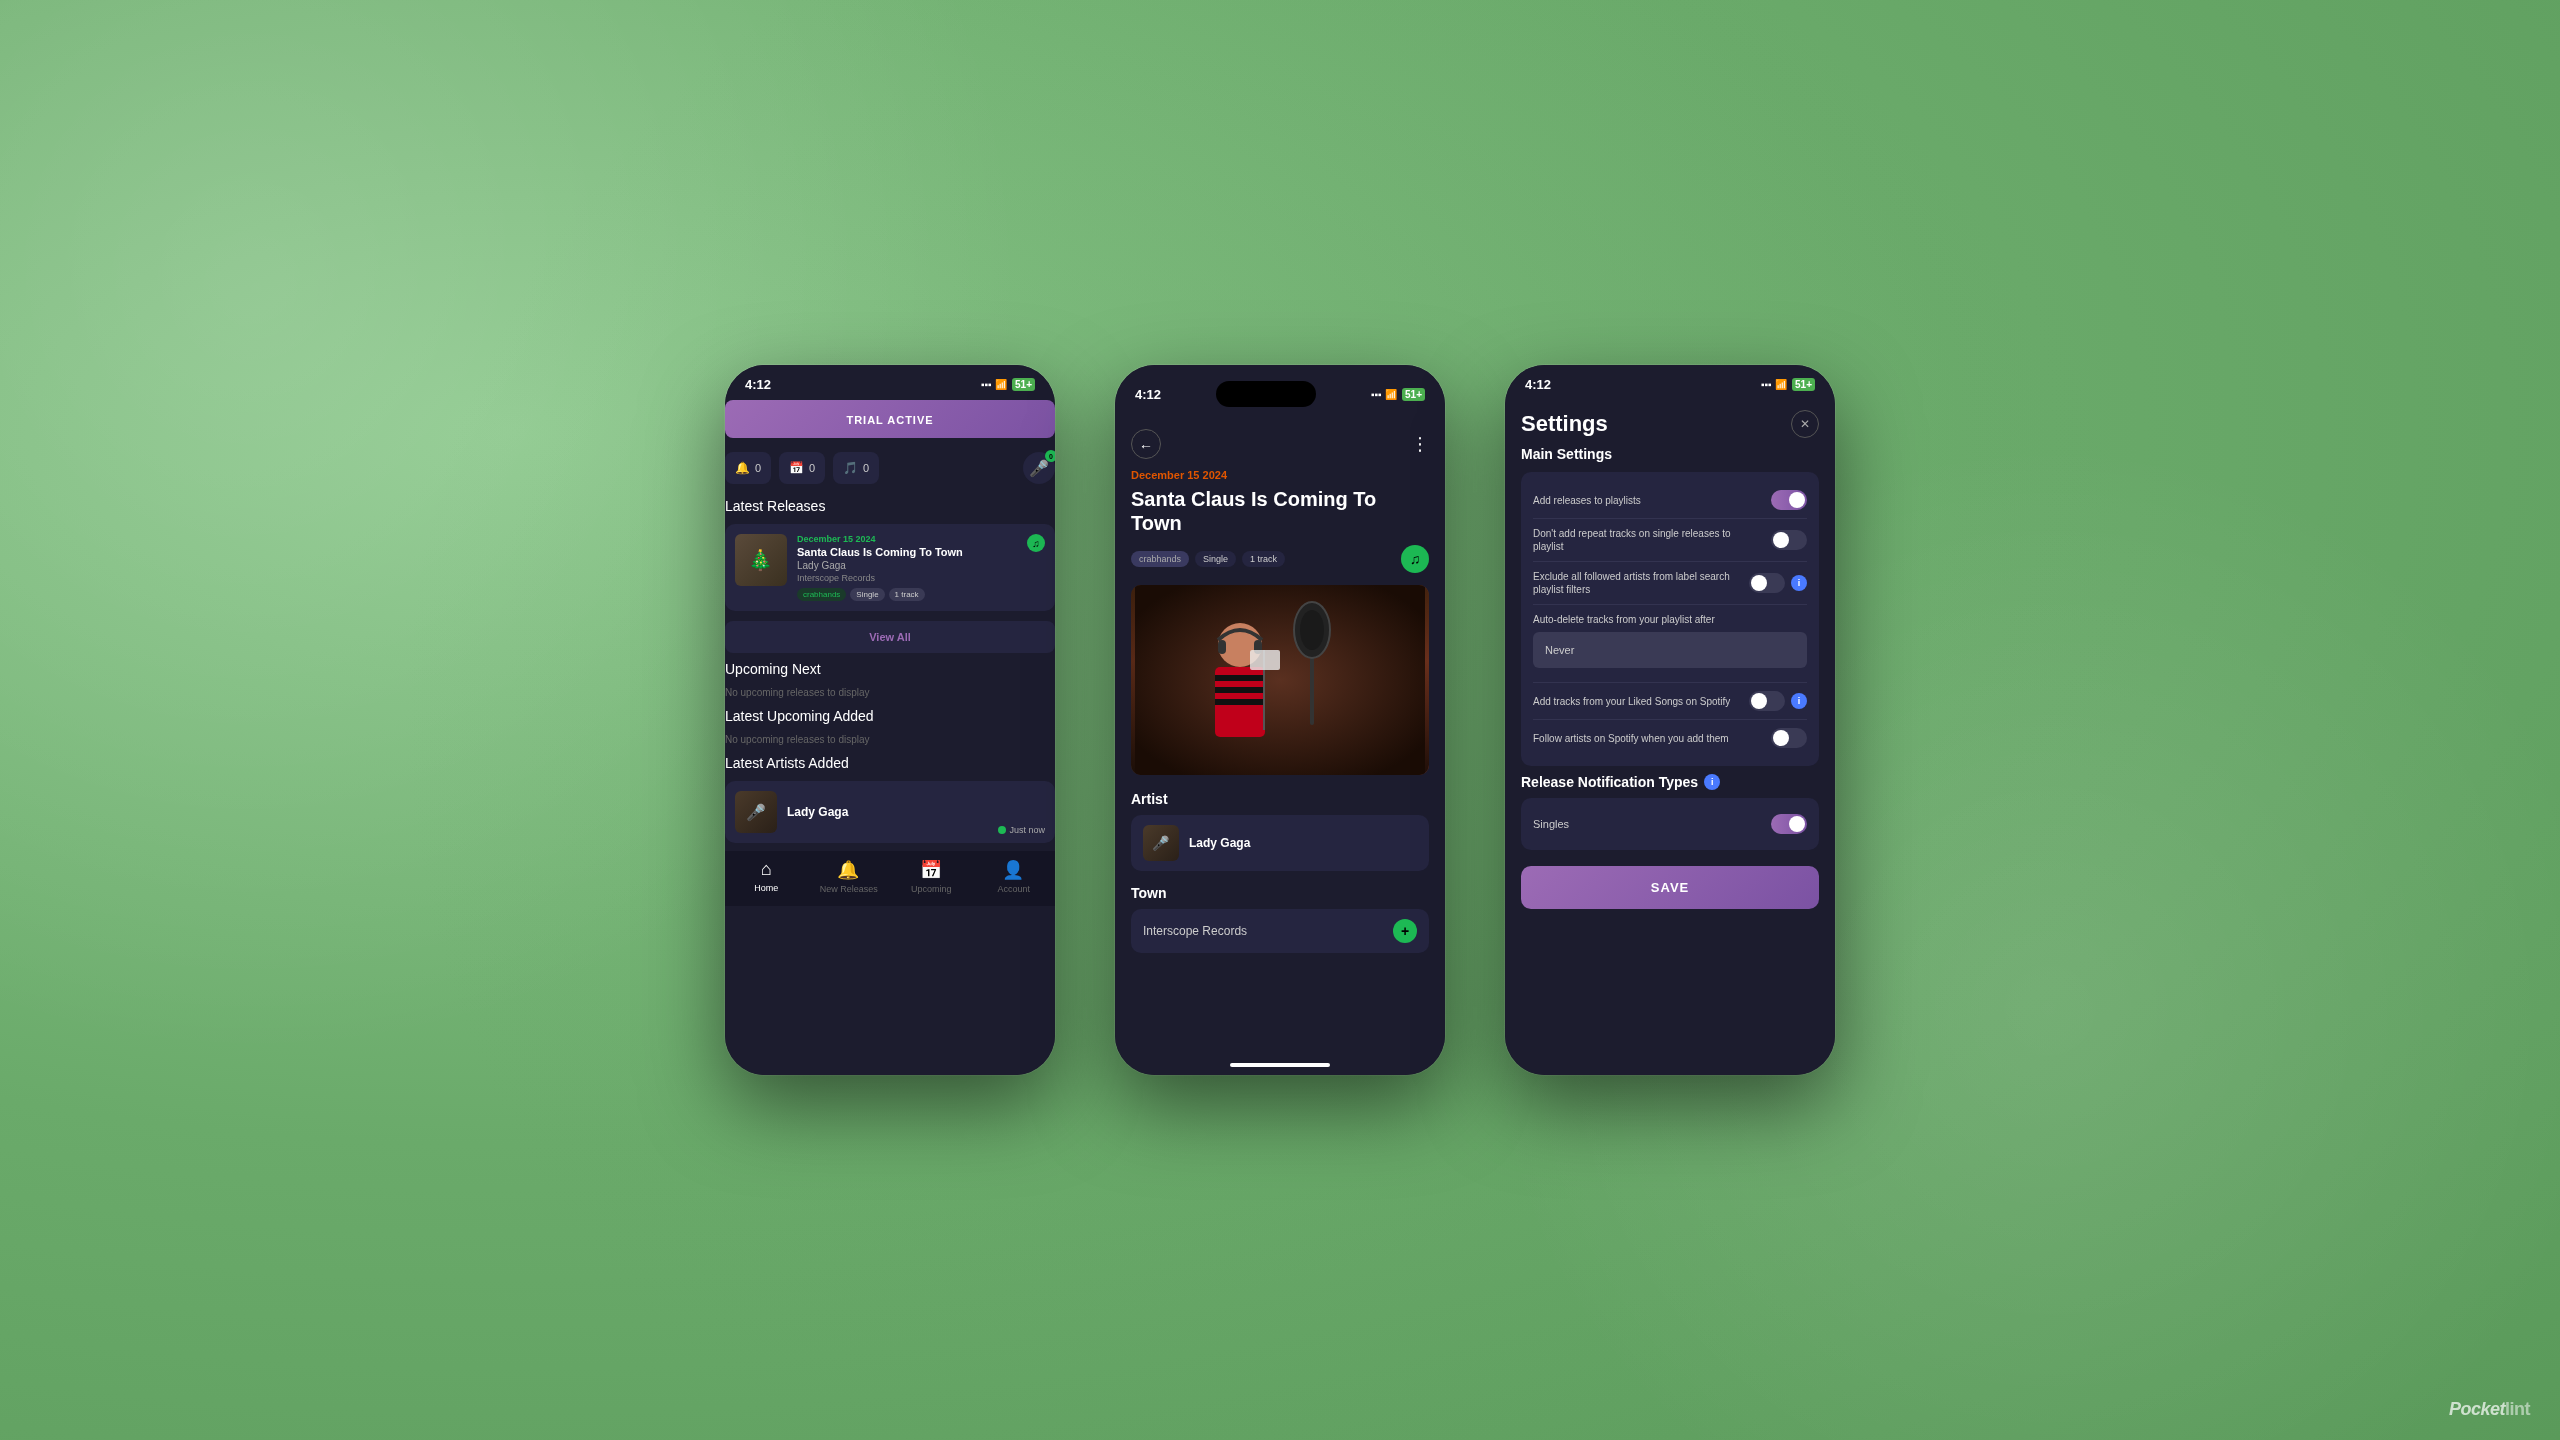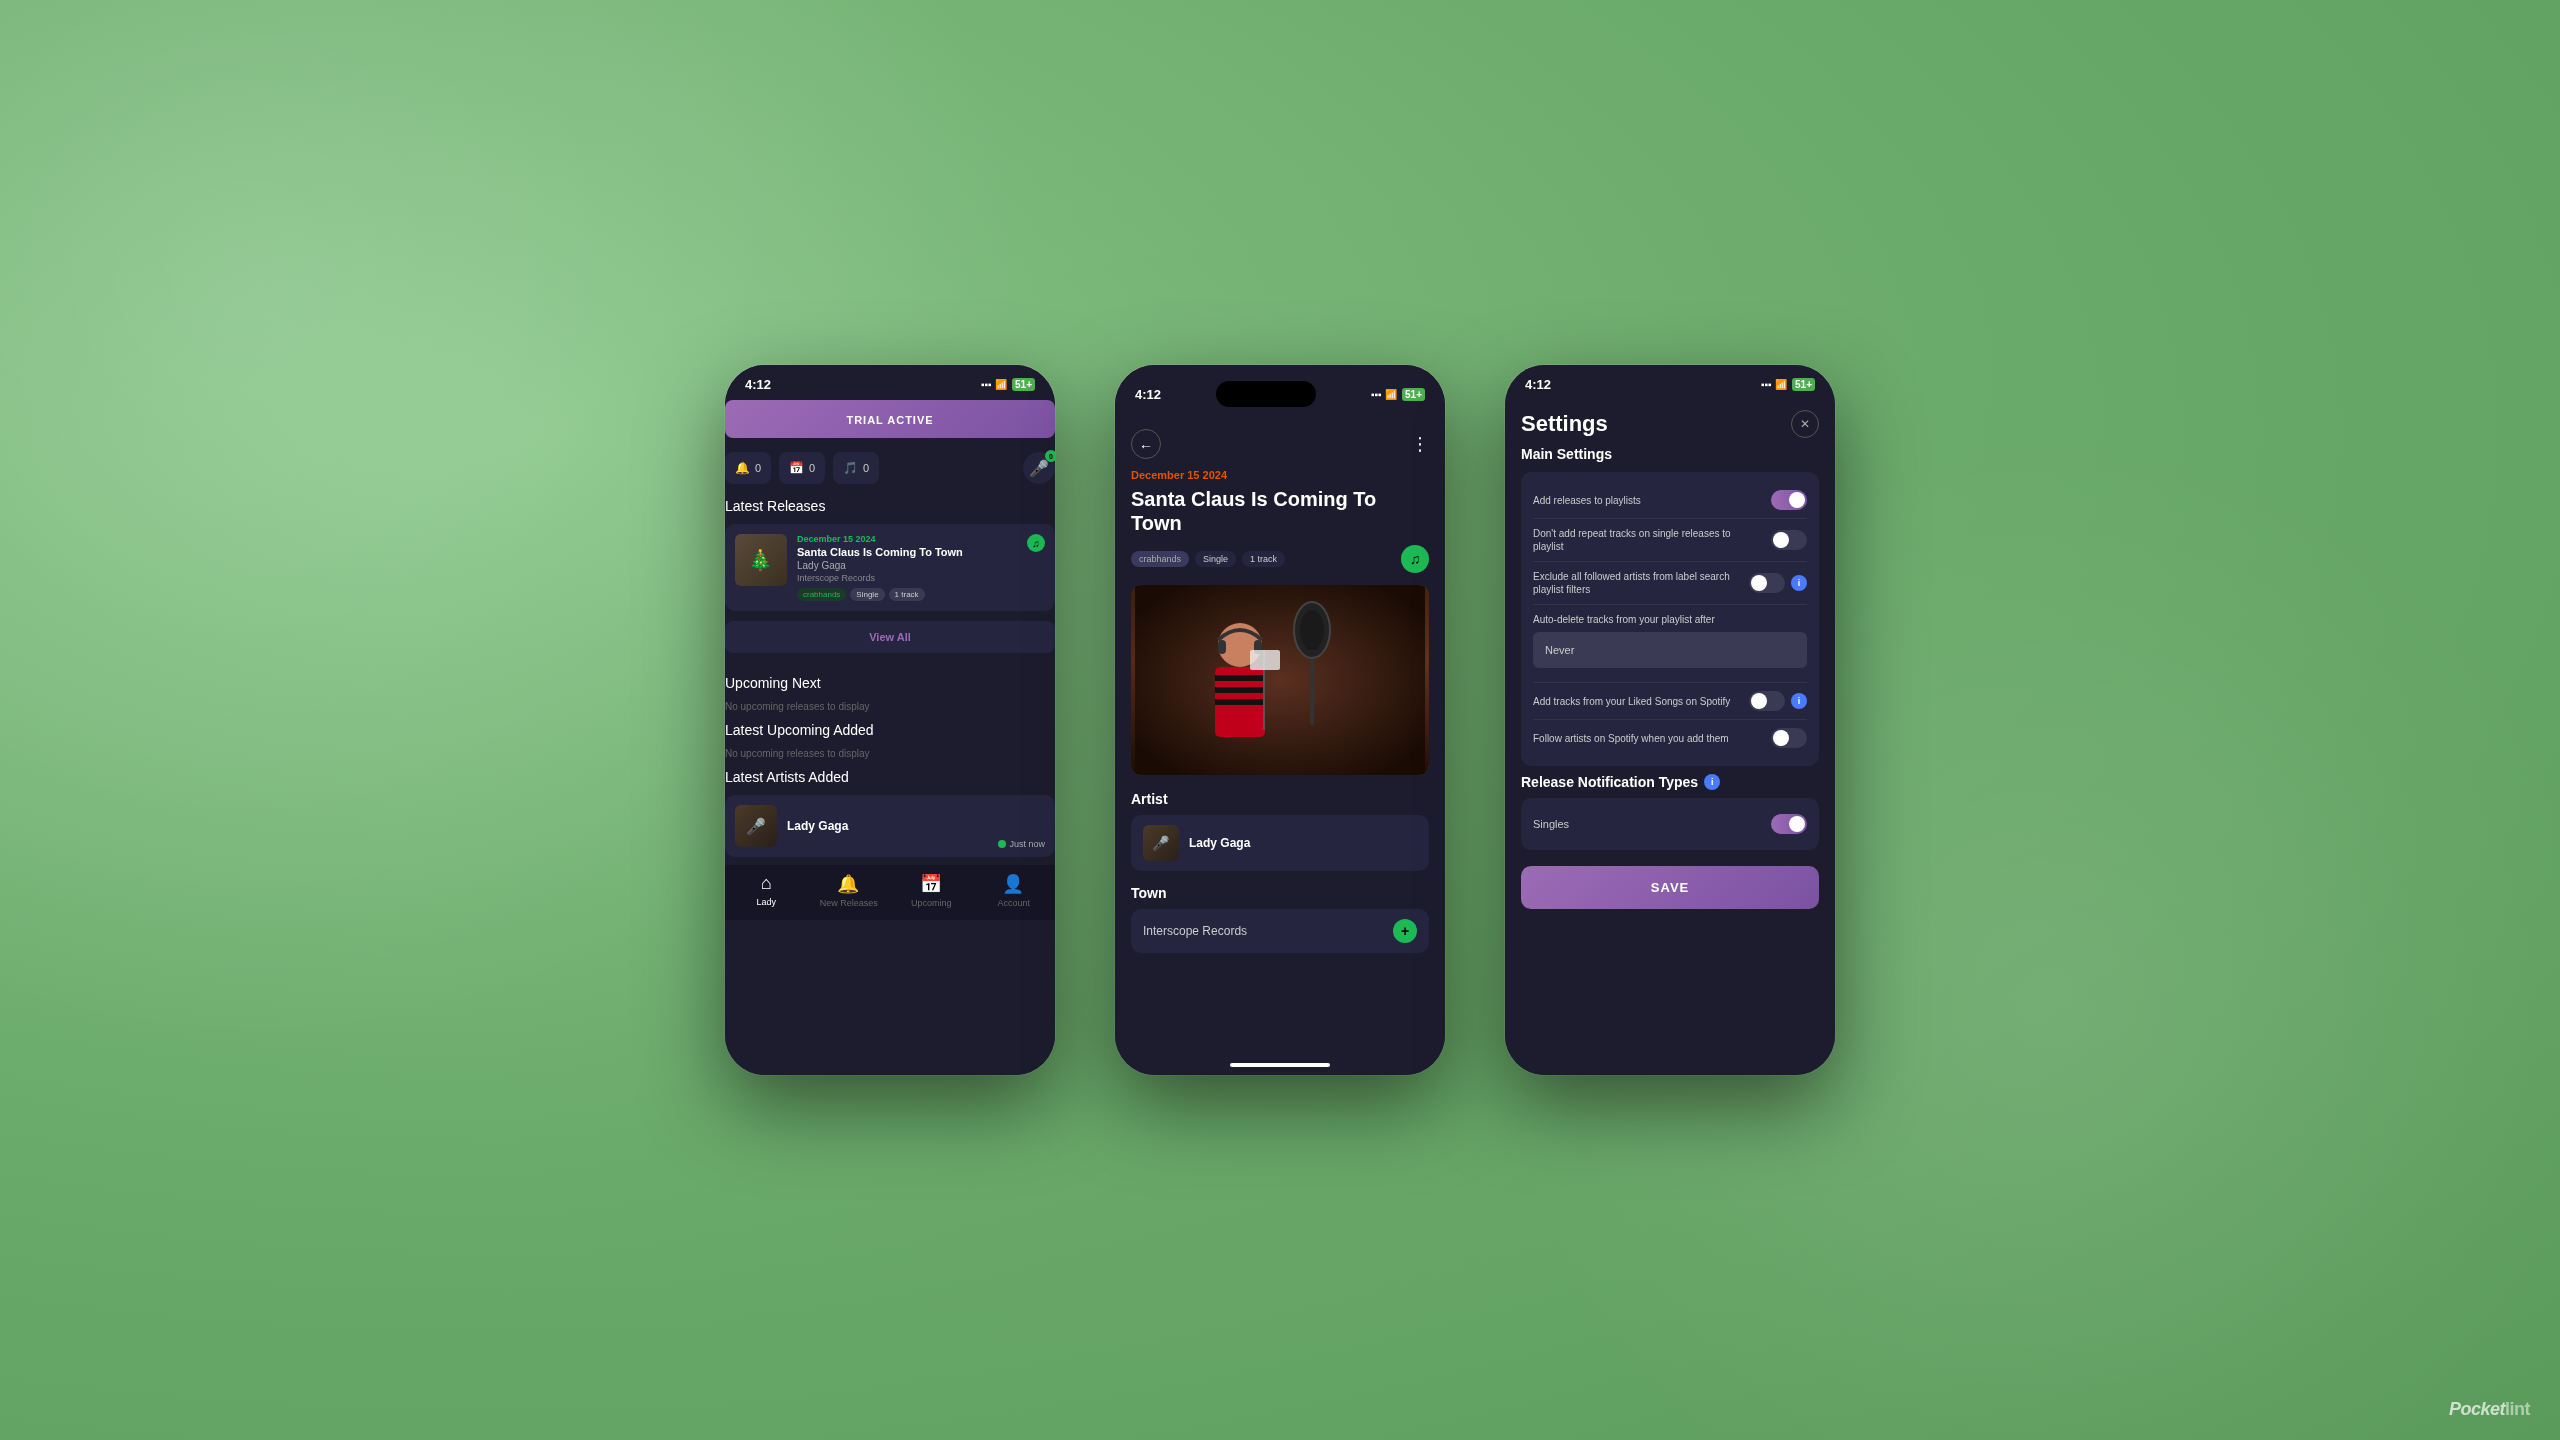--- a/index.html
+++ b/index.html
@@ -199,21 +199,21 @@
     .view-all-btn {
       background: #252540;
       border: none;
       border-radius: 8px;
       padding: 10px;
       width: 100%;
       color: #9c6bb5;
       font-size: 11px;
       font-weight: 600;
       text-align: center;
-      margin-bottom: 22px;
+      margin-bottom: 8px;
       cursor: pointer;
     }
 
     .upcoming-section {
       margin-bottom: 10px;
     }
     .no-upcoming {
       color: #666;
       font-size: 10px;
     }
@@ -767,21 +767,21 @@
               <div class="just-now-dot"></div>
               <span class="just-now-text">Just now</span>
             </div>
           </div>
         </div>
       </div>
 
       <div class="bottom-nav">
         <div class="nav-item">
           <span class="nav-icon active">⌂</span>
-          <span class="nav-label active">Lady</span>
+          <span class="nav-label active">Home</span>
         </div>
         <div class="nav-item">
           <span class="nav-icon">🔔</span>
           <span class="nav-label">New Releases</span>
         </div>
         <div class="nav-item">
           <span class="nav-icon">📅</span>
           <span class="nav-label">Upcoming</span>
         </div>
         <div class="nav-item">

